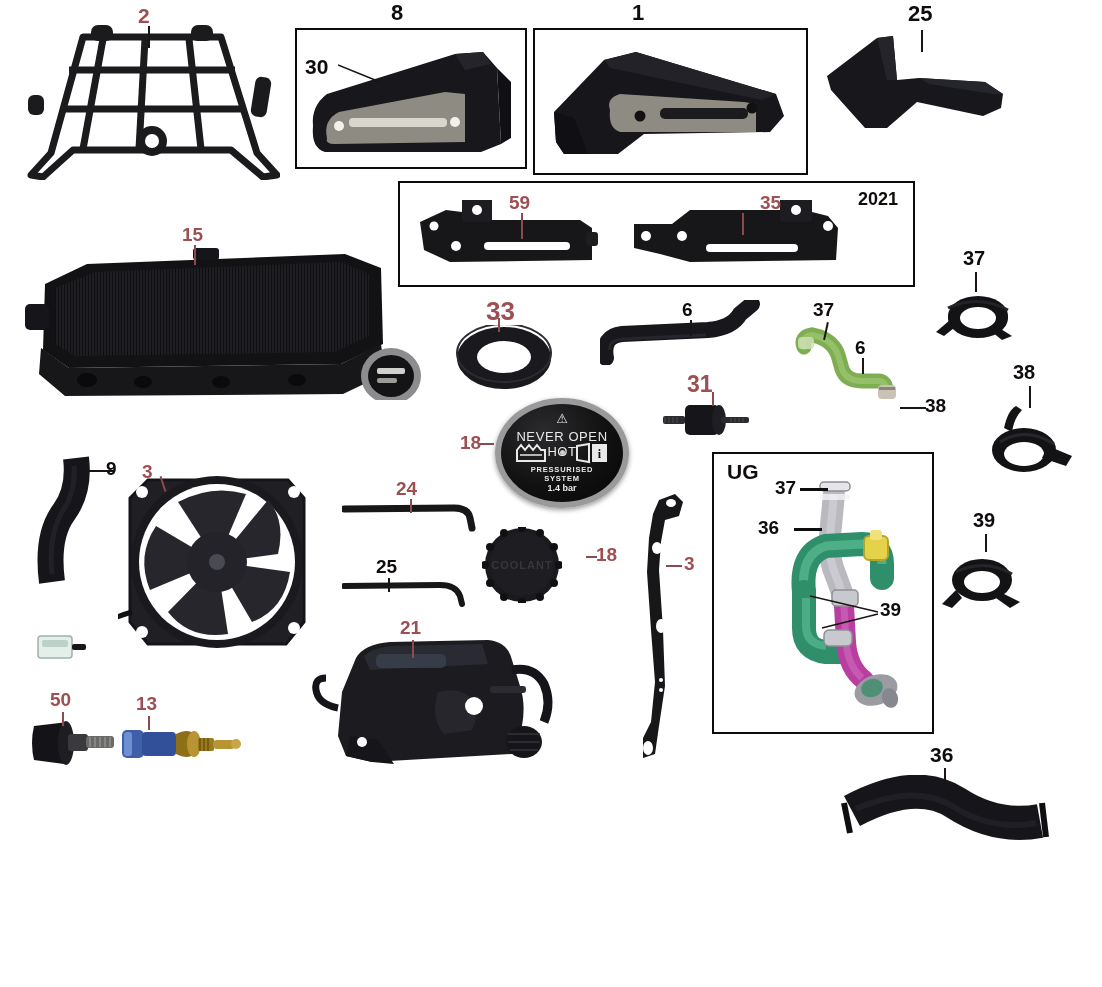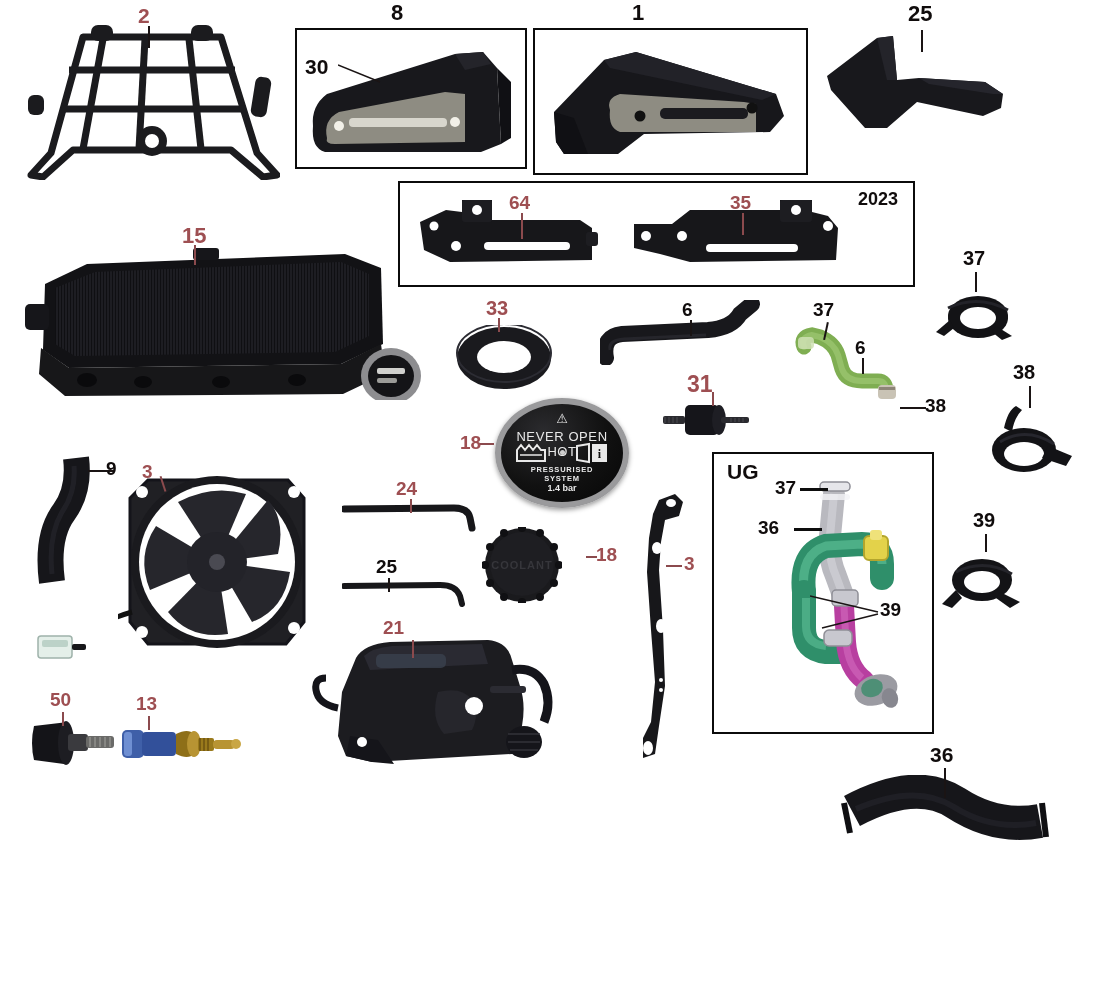--- a/index.html
+++ b/index.html
@@ -99,49 +99,49 @@
     <svg width="200" height="105" viewBox="0 0 200 105">
       <path d="M2 44 L52 6 L68 4 L72 48 L94 46 L160 50 L178 62 L176 76 L158 84 L92 70 L62 96 L40 96 L6 58 Z" fill="#18181c"></path>
       <path d="M52 6 L68 4 L72 48 L62 48 Z" fill="#24242a"></path>
       <path d="M94 46 L160 50 L178 62 L168 62 L104 52 Z" fill="#25252c"></path>
     </svg>
   </div>
   <div class="leader v" style="left:921px;top:30px;height:22px;"></div>
   <div class="lbl black" style="left:908px;top:3px;font-size:22px;">25</div>
 
   <div class="box" style="left:398px;top:181px;width:513px;height:102px;"></div>
-  <div class="lbl black" style="left:858px;top:190px;font-size:18px;">2023</div>
+  <div class="lbl black" style="left:858px;top:190px;font-size:18px;">2021</div>
 
   <div class="part" style="left:410px;top:198px;width:195px;height:72px;">
     <svg width="195" height="72" viewBox="0 0 195 72">
       <path d="M10 24 L36 12 L52 14 L52 2 L82 2 L82 22 L170 22 L182 30 L182 62 L40 64 L14 52 Z" fill="#17171a"></path>
       <rect x="52" y="2" width="30" height="22" rx="3" fill="#1d1d21"></rect>
       <circle cx="67" cy="12" r="5" fill="#fff"></circle>
       <circle cx="24" cy="28" r="4.5" fill="#fff"></circle>
       <circle cx="46" cy="48" r="5" fill="#fff"></circle>
       <rect x="74" y="44" width="86" height="8" rx="4" fill="#fff"></rect>
       <rect x="176" y="34" width="12" height="14" rx="3" fill="#1d1d21"></rect>
     </svg>
   </div>
   <div class="leader v red" style="left:521px;top:213px;height:26px;"></div>
-  <div class="lbl red" style="left:509px;top:193px;font-size:19px;">64</div>
+  <div class="lbl red" style="left:509px;top:193px;font-size:19px;">59</div>
 
   <div class="part" style="left:630px;top:198px;width:215px;height:72px;">
     <svg width="215" height="72" viewBox="0 0 215 72">
       <path d="M4 26 L42 26 L60 12 L150 12 L150 2 L182 2 L182 14 L198 18 L208 30 L206 62 L60 64 L30 56 L4 50 Z" fill="#17171a"></path>
       <rect x="150" y="2" width="32" height="22" rx="3" fill="#1d1d21"></rect>
       <circle cx="166" cy="12" r="5" fill="#fff"></circle>
       <circle cx="16" cy="38" r="5" fill="#fff"></circle>
       <circle cx="52" cy="38" r="5" fill="#fff"></circle>
       <circle cx="198" cy="28" r="5" fill="#fff"></circle>
       <rect x="76" y="46" width="92" height="8" rx="4" fill="#fff"></rect>
     </svg>
   </div>
   <div class="leader v red" style="left:742px;top:213px;height:22px;"></div>
-  <div class="lbl red" style="left:730px;top:193px;font-size:19px;">35</div>
+  <div class="lbl red" style="left:760px;top:193px;font-size:19px;">35</div>
 
   <div class="part" style="left:25px;top:248px;width:400px;height:152px;">
     <svg width="400" height="152" viewBox="0 0 400 152">
       <defs>
         <pattern id="fins" width="3" height="6" patternUnits="userSpaceOnUse">
           <rect width="3" height="6" fill="#0f0f12"></rect>
           <rect x="1.5" width="1" height="6" fill="#2a2a32"></rect>
         </pattern>
       </defs>
       <path d="M62 16 L320 6 L356 20 L358 96 L316 116 L44 120 L18 102 L20 36 Z" fill="#121215"></path>
@@ -153,31 +153,31 @@
       <ellipse cx="272" cy="132" rx="9" ry="6" fill="#0a0a0c"></ellipse>
       <rect x="168" y="0" width="26" height="12" rx="3" fill="#16161a"></rect>
       <rect x="0" y="56" width="24" height="26" rx="5" fill="#16161a"></rect>
       <ellipse cx="366" cy="128" rx="30" ry="28" fill="#8d8d90"></ellipse>
       <ellipse cx="366" cy="128" rx="23" ry="21" fill="#141417"></ellipse>
       <rect x="352" y="120" width="28" height="6" rx="2" fill="#d0d0cd"></rect>
       <rect x="352" y="130" width="20" height="5" rx="2" fill="#9b9b98"></rect>
     </svg>
   </div>
   <div class="leader v red" style="left:194px;top:245px;height:20px;"></div>
-  <div class="lbl red" style="left:182px;top:225px;font-size:22px;">15</div>
+  <div class="lbl red" style="left:182px;top:225px;font-size:19px;">15</div>
 
   <div class="part" style="left:455px;top:325px;width:98px;height:66px;">
     <svg width="98" height="66" viewBox="0 0 98 66">
       <ellipse cx="49" cy="33" rx="47" ry="31" fill="#1a1a1e"></ellipse>
       <ellipse cx="49" cy="32" rx="27" ry="16" fill="#ffffff"></ellipse>
       <ellipse cx="49" cy="28" rx="47" ry="29" fill="none" stroke="#2c2c33" stroke-width="2"></ellipse>
     </svg>
   </div>
   <div class="leader v red" style="left:498px;top:318px;height:14px;"></div>
-  <div class="lbl red" style="left:486px;top:298px;font-size:20px;">33</div>
+  <div class="lbl red" style="left:486px;top:298px;font-size:26px;">33</div>
 
   <div class="part" style="left:600px;top:300px;width:170px;height:65px;">
     <svg width="170" height="65" viewBox="0 0 170 65">
       <path d="M6 58 Q2 36 22 34 L108 30 Q132 28 140 14 L152 4" stroke="#18181c" stroke-width="16" fill="none" stroke-linecap="round"></path>
       <path d="M10 50 Q8 40 24 39 L106 35" stroke="#2b2b32" stroke-width="3" fill="none" opacity=".7"></path>
     </svg>
   </div>
   <div class="leader v" style="left:690px;top:320px;height:16px;"></div>
   <div class="lbl black" style="left:682px;top:300px;font-size:19px;">6</div>
 
@@ -385,21 +385,21 @@
       <g stroke="#33333a" stroke-width="1.5">
         <line x1="196" y1="104" x2="228" y2="104"></line>
           <line x1="196" y1="112" x2="228" y2="112"></line>
         <line x1="198" y1="120" x2="226" y2="120"></line>
       </g>
       <path d="M34 126 L60 132 L82 134 L66 110 L38 106 Z" fill="#15151a"></path>
       <circle cx="50" cy="112" r="5" fill="#ffffff"></circle>
     </svg>
   </div>
   <div class="leader v red" style="left:412px;top:640px;height:18px;"></div>
-  <div class="lbl red" style="left:383px;top:618px;font-size:19px;">21</div>
+  <div class="lbl red" style="left:400px;top:618px;font-size:19px;">21</div>
 
   <div class="part" style="left:28px;top:718px;width:90px;height:50px;">
     <svg width="90" height="50" viewBox="0 0 90 50">
       <path d="M6 8 Q2 25 6 42 L36 46 L40 4 Z" fill="#141418"></path>
       <ellipse cx="38" cy="25" rx="8" ry="22" fill="#1d1d22"></ellipse>
       <rect x="40" y="16" width="20" height="17" rx="3" fill="#3a3a3e"></rect>
       <rect x="58" y="18" width="28" height="12" rx="3" fill="#6a6a68"></rect>
       <g stroke="#9a9a96" stroke-width="1.2">
         <line x1="62" y1="19" x2="62" y2="29"></line>
           <line x1="67" y1="19" x2="67" y2="29"></line>

